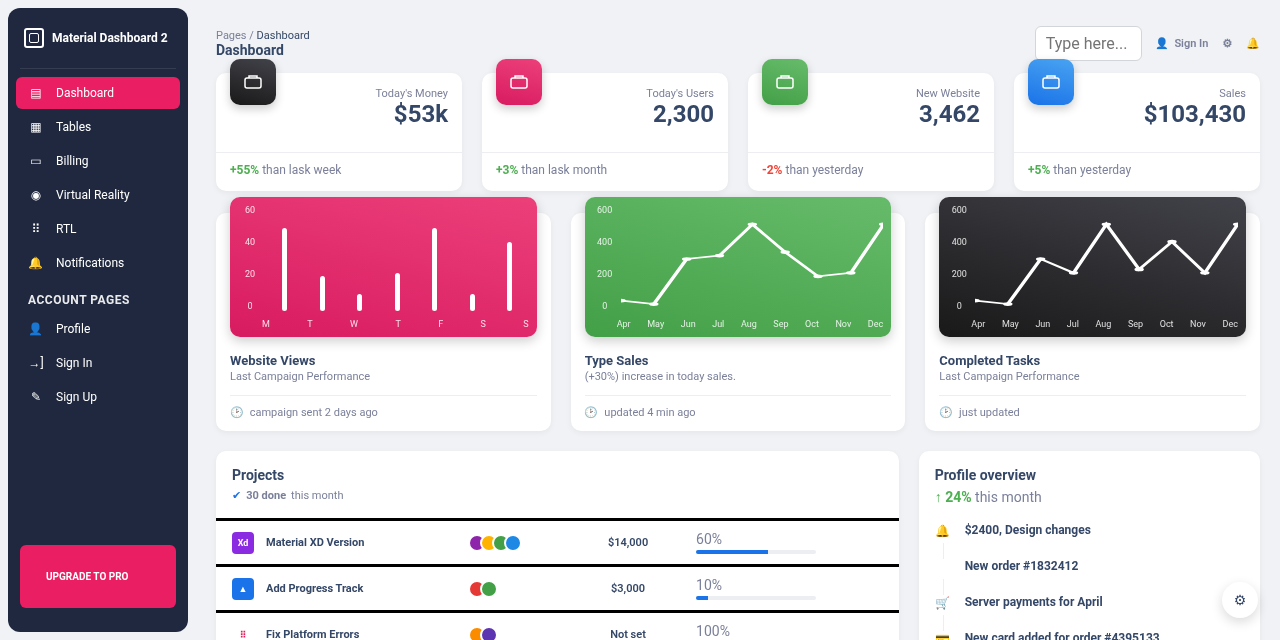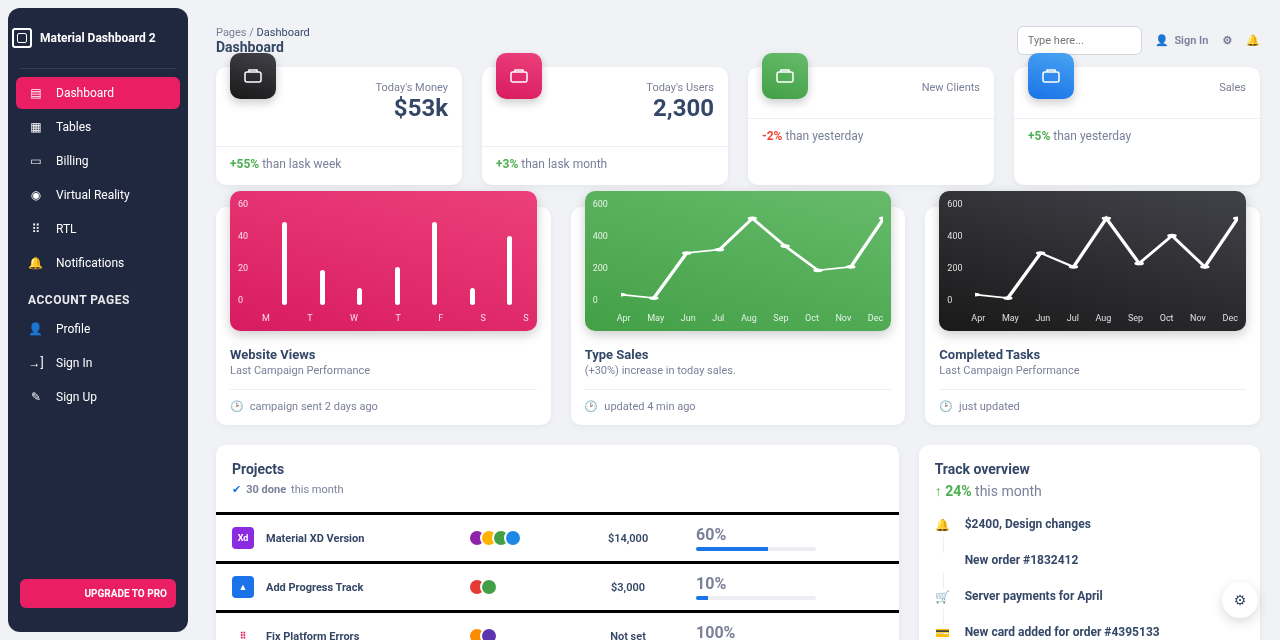--- a/index.html
+++ b/index.html
@@ -1,34 +1,34 @@
 <!DOCTYPE html>
 <html><head>
 <meta charset="utf-8">
 <style>
 *{box-sizing:border-box;margin:0;padding:0;font-family:-apple-system,BlinkMacSystemFont,"Segoe UI",Roboto,sans-serif}
 body{background:#f0f2f5;color:#344767;font-size:14px;overflow:hidden;width:1280px;height:640px}
 .sidebar{position:fixed;left:8px;top:8px;bottom:8px;width:180px;background:#1f283e;border-radius:12px;padding:12px 0;color:#fff;display:flex;flex-direction:column}
-.brand{display:flex;align-items:center;gap:8px;padding:8px 4px 16px;font-weight:700;font-size:12px}
+.brand{display:flex;align-items:center;gap:8px;padding:8px 16px 16px;font-weight:700;font-size:12px}
 .brand-icon{width:20px;height:20px;border:2px solid #fff;border-radius:3px;position:relative}
 .brand-icon::before{content:"";position:absolute;inset:3px;border:1px solid #fff;border-radius:2px}
 .sidebar hr{border:none;border-top:1px solid rgba(255,255,255,.1);margin:4px 12px}
 .nav{list-style:none;padding:4px 8px;flex:1}
 .nav li{display:flex;align-items:center;gap:12px;padding:9px 12px;border-radius:6px;font-size:12px;cursor:pointer;margin-bottom:2px}
 .nav li.active{background:#e91e63}
 .nav .section{font-size:12px;font-weight:700;letter-spacing:.5px;padding:12px 12px 4px;cursor:default;text-transform:uppercase;opacity:.9}
 .nav .ic{width:16px;display:flex;justify-content:center;font-size:12px}
-.upgrade{margin:0 12px 12px;background:#e91e63;color:#fff;font-size:10px;font-weight:700;padding:9px;border-radius:6px;text-align:right;cursor:pointer}
+.upgrade{margin:0 12px 12px;background:#e91e63;color:#fff;font-size:10px;font-weight:700;padding:26px;border-radius:6px;text-align:left;cursor:pointer}
 .main{margin-left:196px;padding:26px 20px;height:640px;overflow:hidden}
 .topbar{display:flex;align-items:center;justify-content:space-between;margin-bottom:12px}
 .crumbs{font-size:11px;color:#7b809a}
 .crumbs .cur{color:#344767}
 .page-title{font-size:14px;font-weight:700;color:#344767}
 .top-right{display:flex;align-items:center;gap:14px}
-.search{border:1px solid #d2d6da;border-radius:6px;padding:7px 10px;font-size:11px;width:125px;background:#fff}
+.search{border:1px solid #d2d6da;border-radius:6px;padding:7px 10px;font-size:16px;width:107px;background:#fff}
 .toplink{font-size:11px;color:#7b809a;font-weight:600;display:flex;align-items:center;gap:5px;cursor:pointer}
 .cards{display:grid;grid-template-columns:repeat(4,1fr);gap:20px;margin-bottom:22px}
 .card{background:#fff;border-radius:10px;padding:14px;box-shadow:0 2px 6px rgba(0,0,0,.05);position:relative}
 .stat-icon{position:absolute;top:-14px;left:14px;width:46px;height:46px;border-radius:10px;display:flex;align-items:center;justify-content:center;color:#fff;box-shadow:0 4px 10px rgba(0,0,0,.2)}
 .stat-icon.dark{background:linear-gradient(195deg,#42424a,#191919)}
 .stat-icon.pink{background:linear-gradient(195deg,#ec407a,#d81b60)}
 .stat-icon.green{background:linear-gradient(195deg,#66bb6a,#43a047)}
 .stat-icon.blue{background:linear-gradient(195deg,#49a3f1,#1a73e8)}
 .stat-head{text-align:right}
 .stat-label{font-size:11px;color:#7b809a}
@@ -52,35 +52,35 @@
 .proj-sub{font-size:11px;color:#7b809a;margin-top:6px;display:flex;align-items:center;gap:5px}
 .table{width:100%;border-collapse:collapse;font-size:11px}
 .table td{padding:10px 16px;border-top:3px solid #000000;vertical-align:middle}
 .pj-name{display:flex;align-items:center;gap:12px;font-weight:700;color:#344767}
 .pj-logo{width:22px;height:22px;border-radius:4px;display:flex;align-items:center;justify-content:center;color:#fff;font-size:9px;font-weight:700}
 .avatars{display:flex}
 .avatars span{width:18px;height:18px;border-radius:50%;border:2px solid #fff;margin-left:-6px}
 .avatars span:first-child{margin-left:0}
 .budget{text-align:center;font-weight:600;color:#344767}
 .progress{width:120px}
-.progress-label{font-size:16px;font-weight:700;color:#7b809a}
+.progress-label{font-size:14px;font-weight:400;color:#7b809a}
 .progress-bar{height:4px;background:#eceef1;border-radius:3px;margin-top:3px;overflow:hidden}
 .progress-fill{height:100%;background:#1a73e8}
 .orders{padding:16px}
 .order-title{font-size:14px;font-weight:700}
 .order-sub{font-size:14px;color:#7b809a;margin:6px 0 18px}
 .timeline{list-style:none}
 .timeline li{display:flex;gap:14px;padding-bottom:20px;position:relative}
 .timeline li::before{content:"";position:absolute;left:8px;top:20px;bottom:0;width:1px;background:#eceef1}
 .timeline li:last-child::before{display:none}
 .tl-icon{width:16px;height:16px;display:flex;align-items:center;justify-content:center;font-size:12px;z-index:1}
 .tl-text{font-size:12px;font-weight:700;color:#344767}
 .fab{position:fixed;right:22px;bottom:22px;width:36px;height:36px;background:#fff;border-radius:50%;display:flex;align-items:center;justify-content:center;box-shadow:0 4px 12px rgba(0,0,0,.15);cursor:pointer;color:#344767}
 svg{display:block}
-.axis{position:absolute;left:8px;top:8px;bottom:26px;width:24px;display:flex;flex-direction:column;justify-content:space-between;font-size:9px;color:rgba(255,255,255,.85);text-align:left}
+.axis{position:absolute;left:8px;top:8px;bottom:26px;width:24px;display:flex;flex-direction:column;justify-content:space-between;font-size:9px;color:rgba(255,255,255,.85);text-align:center}
 .xaxis{position:absolute;left:32px;right:8px;bottom:8px;display:flex;justify-content:space-between;font-size:9px;color:rgba(255,255,255,.85)}
 .bars{position:absolute;left:36px;right:8px;top:10px;bottom:26px;display:flex;justify-content:space-around;align-items:flex-end}
 .bars div{width:5px;background:#fff;border-radius:3px}
 .plot{position:absolute;left:36px;right:8px;top:10px;bottom:26px}
 </style>
 </head>
 <body>
 
 <div class="sidebar">
   <div class="brand">
@@ -180,34 +180,36 @@
     <div class="stat-foot"><span class="pos">+3%</span> than lask month</div>
   </div>
   <div class="card">
     <div class="stat-icon green">
       <svg width="18" height="14" viewBox="0 0 18 14">
             <rect x="1" y="3" width="16" height="10" rx="2" fill="none" stroke="#fff" stroke-width="1.5"></rect>
             <path d="M5 3 L5 1 L13 1 L13 3" fill="none" stroke="#fff" stroke-width="1.5"></path>
           </svg>
     </div>
     <div class="stat-head">
-      <div class="stat-label">New Clients</div>
+      <div class="stat-label">New Website</div>
+      <div class="stat-val">3,462</div>
     </div>
     <hr>
     <div class="stat-foot"><span class="neg">-2%</span> than yesterday</div>
   </div>
   <div class="card">
     <div class="stat-icon blue">
       <svg width="18" height="14" viewBox="0 0 18 14">
             <rect x="1" y="3" width="16" height="10" rx="2" fill="none" stroke="#fff" stroke-width="1.5"></rect>
             <path d="M5 3 L5 1 L13 1 L13 3" fill="none" stroke="#fff" stroke-width="1.5"></path>
           </svg>
     </div>
     <div class="stat-head">
       <div class="stat-label">Sales</div>
+      <div class="stat-val">$103,430</div>
     </div>
     <hr>
     <div class="stat-foot"><span class="pos">+5%</span> than yesterday</div>
   </div>
     </div>
   <div class="charts" id="charts">
   <div class="chart-card">
     <div class="chart-area pink">
       <div class="axis">
             <span>60</span>
@@ -404,21 +406,21 @@
                   <div class="progress-bar">
                     <div class="progress-fill" style="width:100%"></div>
                   </div>
                 </div>
               </td>
   </tr>
           </tbody>
         </table>
     </div>
     <div class="card orders">
-      <div class="order-title">Track overview</div>
+      <div class="order-title">Profile overview</div>
       <div class="order-sub">
         <span style="color:#4caf50">↑</span>
         <span class="pos">24%</span>
         <span> this month</span>
       </div>
       <ul class="timeline" id="timeline">
   <li>
     <span class="tl-icon" style="color:#4caf50">🔔</span>
     <span class="tl-text">$2400, Design changes</span>
   </li>

